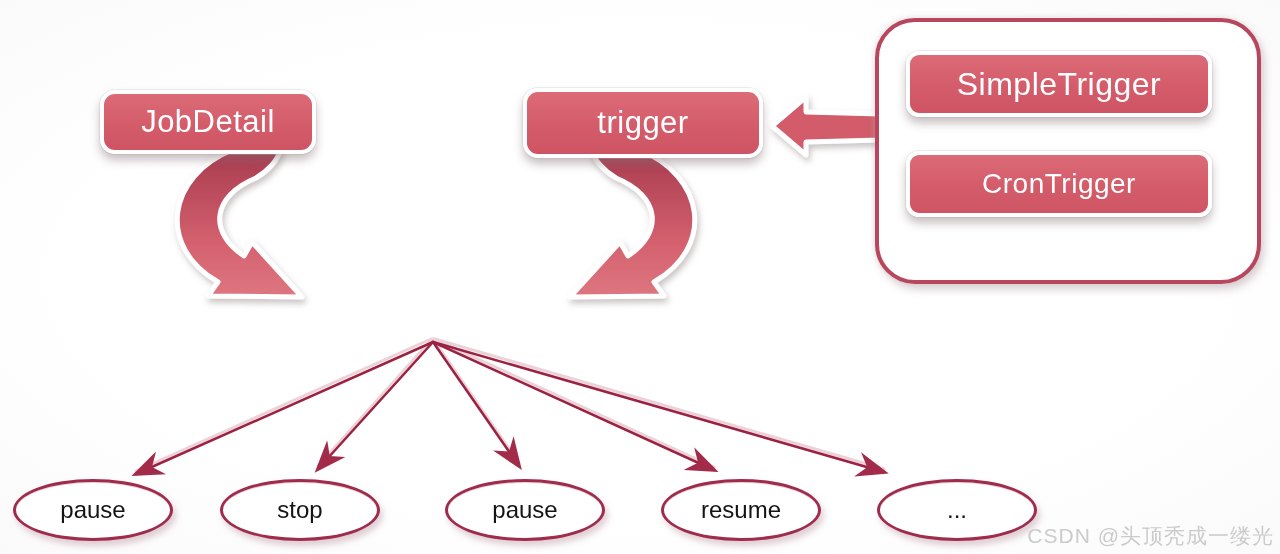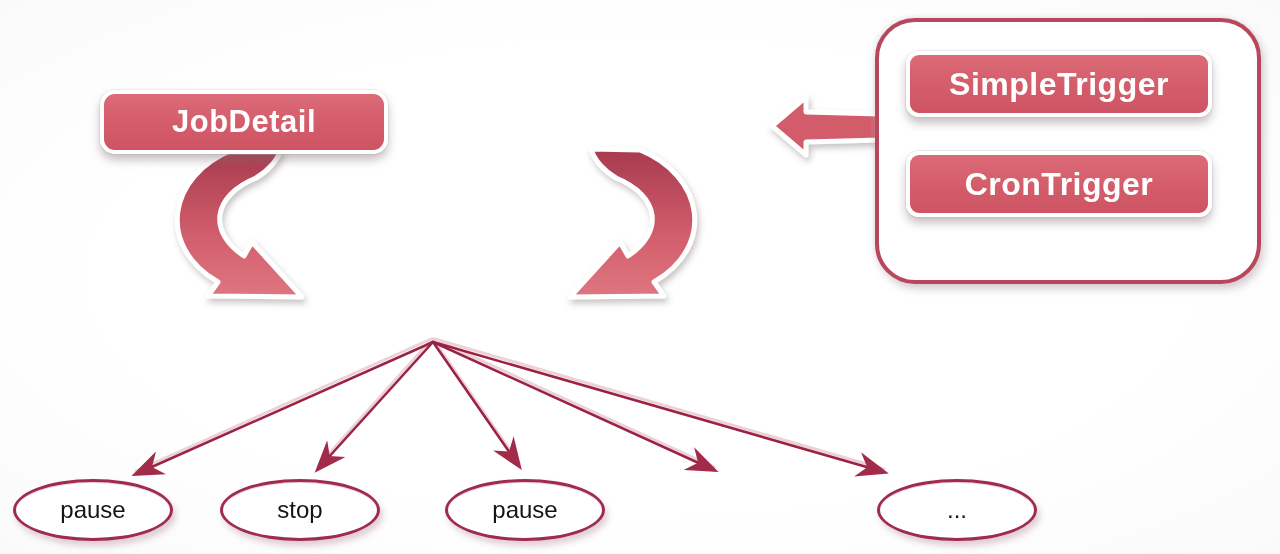--- a/index.html
+++ b/index.html
@@ -7,35 +7,35 @@
     position:relative;width:1280px;height:554px;overflow:hidden;
     background:radial-gradient(ellipse at center,#ffffff 60%,#fbfafa 100%);
     font-family:"Liberation Sans",sans-serif;
   }
   .layer{position:absolute;left:0;top:0;}
   .node{
     position:absolute;box-sizing:border-box;
     background:linear-gradient(180deg,#dc6b77 0%,#d45c6a 55%,#ce5463 100%);
     border:4px solid #ffffff;border-radius:15px;
     box-shadow:0 6px 10px rgba(130,110,115,.45),0 0 0 1px rgba(215,210,210,.35);
-    color:#ffffff;font-weight:bold;
+    color:#ffffff;font-weight:normal;
     display:flex;align-items:center;justify-content:center;
     letter-spacing:.5px;
   }
-  .node-jobdetail{left:100px;top:90px;width:288px;height:64px;font-size:31px;}
+  .node-jobdetail{left:100px;top:90px;width:216px;height:64px;font-size:31px;}
   .node-trigger{left:523px;top:88px;width:240px;height:70px;font-size:31px;}
   .node-scheduler{left:288px;top:272px;width:300px;height:70px;font-size:32px;}
   .group-box{
     position:absolute;box-sizing:border-box;
     left:875px;top:18px;width:386px;height:266px;
     background:#ffffff;border:4px solid #b8475e;border-radius:40px;
     box-shadow:3px 5px 9px rgba(150,130,135,.4),-2px -2px 4px rgba(200,190,192,.25);
   }
   .node-simple{left:906px;top:51px;width:306px;height:66px;font-size:32px;border-radius:13px;}
-  .node-cron{left:906px;top:151px;width:306px;height:66px;font-size:32px;border-radius:13px;}
+  .node-cron{left:906px;top:151px;width:306px;height:66px;font-size:28px;border-radius:13px;}
   .ellipse{
     position:absolute;box-sizing:border-box;top:479px;width:160px;height:62px;
     background:#ffffff;border:3px solid #a02c4d;border-radius:50%;
     box-shadow:3px 5px 6px rgba(165,120,135,.35), inset 0 1px 0 rgba(160,44,77,.2);
     display:flex;align-items:center;justify-content:center;
     color:#141414;font-size:24px;
   }
   .ellipse-start{left:13px;}
   .ellipse-stop{left:220px;}
   .ellipse-pause{left:445px;}
@@ -96,33 +96,40 @@
              C 604 171, 594 160, 591 149 Z" fill="url(#ribbon)" stroke="#ffffff" stroke-width="5" stroke-linejoin="round" filter="url(#soft)"></path>
 
     <polygon points="772,126 806,97 806,112 880,114 880,140 806,142 806,155" fill="#d25b69" stroke="#ffffff" stroke-width="5" stroke-linejoin="round" filter="url(#soft)"></polygon>
   </svg>
 
   <div class="group-box"></div>
 
   <div class="node node-jobdetail">
     <span>JobDetail</span>
   </div>
+  <div class="node node-trigger">
+    <span>trigger</span>
+  </div>
   <div class="node node-simple">
     <span>SimpleTrigger</span>
   </div>
   <div class="node node-cron">
     <span>CronTrigger</span>
   </div>
 
   <div class="ellipse ellipse-start">
     <span>pause</span>
   </div>
   <div class="ellipse ellipse-stop">
     <span>stop</span>
   </div>
   <div class="ellipse ellipse-pause">
     <span>pause</span>
   </div>
+  <div class="ellipse ellipse-resume">
+    <span>resume</span>
+  </div>
   <div class="ellipse ellipse-more">
     <span>...</span>
   </div>
 
+  <div class="watermark">CSDN @头顶秃成一缕光</div>
 </div>
 
 </body></html>

